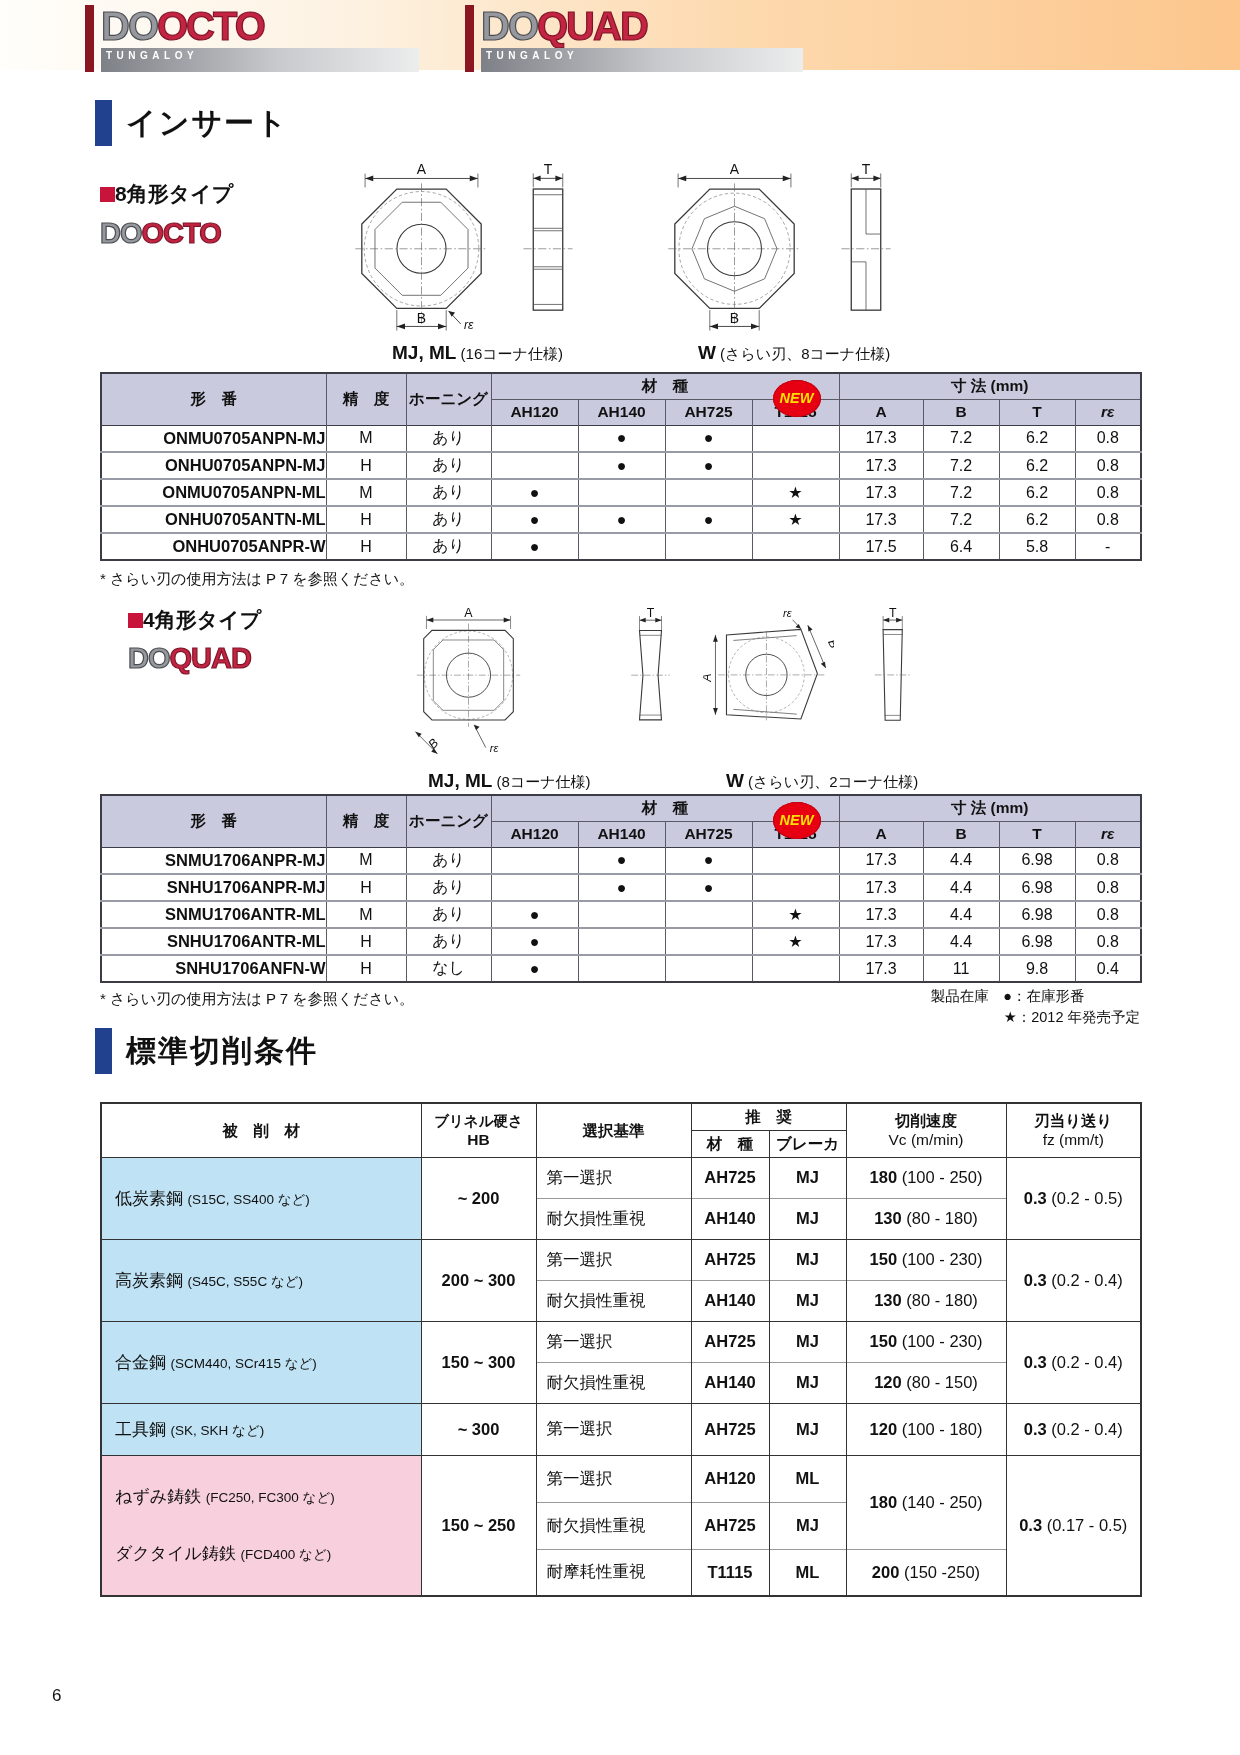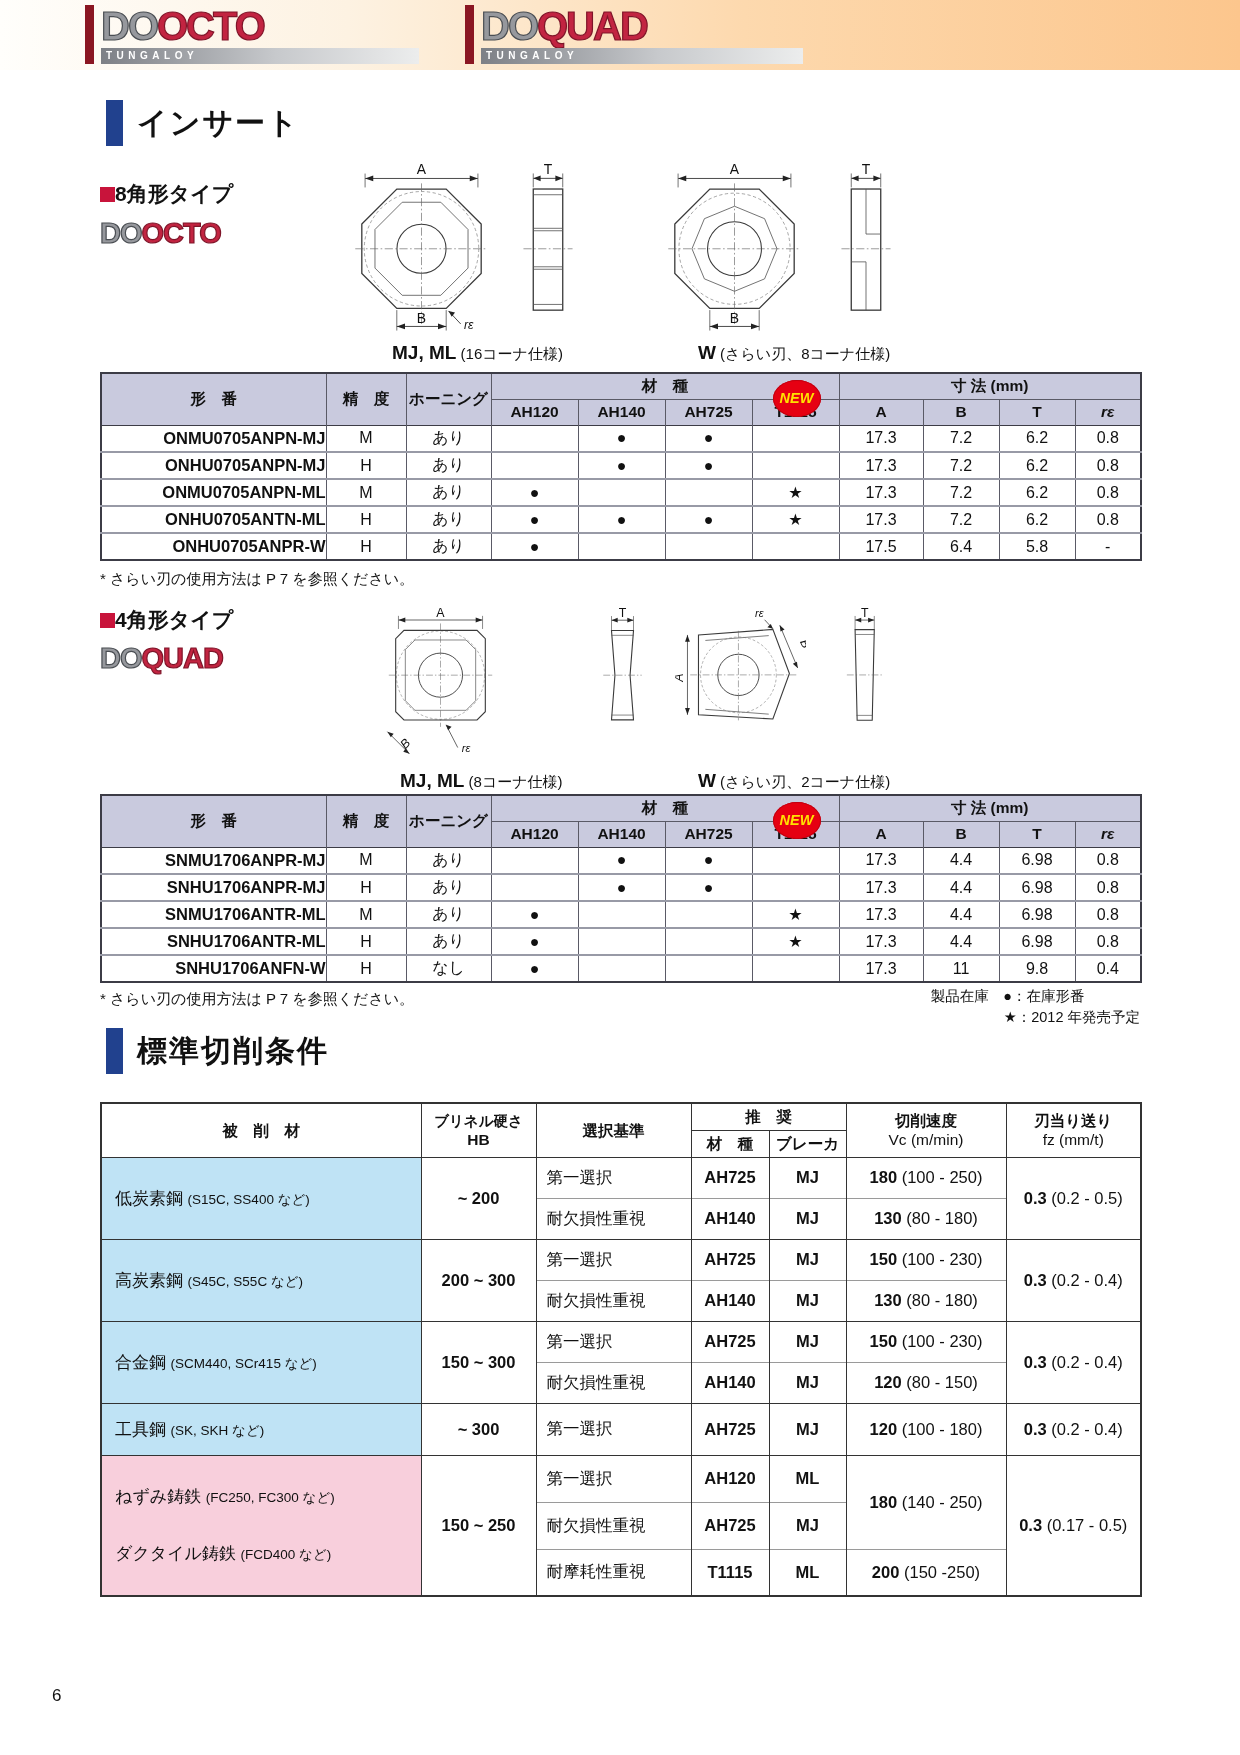--- a/index.html
+++ b/index.html
@@ -8,25 +8,25 @@
 
 
 .banner { position:absolute; left:0; top:0; width:1240px; height:70px;
   background:linear-gradient(90deg,#fffefb 0%,#fdf2e2 28%,#fdd9ae 60%,#fcc68d 100%); }
 .logo-block { position:absolute; top:5px; display:flex; align-items:stretch; }
 .logo-bar { width:9px; background:#8a1622; margin-right:7px; }
 .logo-main { display:flex; flex-direction:column; }
 .logo-letters { font-size:40px; font-weight:900; letter-spacing:-2px; line-height:43px; white-space:nowrap; }
 .lg { color:#96989d; -webkit-text-stroke:1.2px #4a4e53; }
 .lr { color:#c22441; -webkit-text-stroke:1.2px #7e1428; }
-.tungaloy { height:16px; background:linear-gradient(90deg,#7d8086,#c7c9cc 55%,#eceded);
+.tungaloy { height:24px; background:linear-gradient(90deg,#7d8086,#c7c9cc 55%,#eceded);
   color:#fff; font-size:10px; font-weight:bold; letter-spacing:4.5px; line-height:16px; padding-left:5px; }
 
 
-.h1 { position:absolute; left:95px; display:flex; align-items:center; gap:14px;margin-left:11px; }
+.h1 { position:absolute; left:95px; display:flex; align-items:center; gap:14px; }
 .h1 .bar { width:17px; height:46px; background:#21418e; }
 .h1 .txt { font-size:30px; font-weight:bold; letter-spacing:2px; }
 .sub-title { position:absolute; left:0; display:flex; align-items:center; font-size:21px; font-weight:bold; }
 .bullet { width:15px; height:15px; background:#c8143b; }
 .sec-logo { position:absolute; left:0; font-size:29px; font-weight:900; letter-spacing:-1px; white-space:nowrap; }
 
 
 .dr-block { position:absolute; left:100px; width:1040px; }
 .dr { position:absolute; top:0; }
 .dr line, .dr polyline { stroke:#444; fill:none; }
@@ -291,21 +291,21 @@
         <td>17.5</td>
         <td>6.4</td>
         <td>5.8</td>
         <td>-</td>
       </tr>
     </tbody>
   </table>
 
   <div class="fnote" style="top:570px;">* さらい刃の使用方法は P 7 を参照ください。</div>
 
-  <div class="dr-block" style="top:606px; height:186px;">
+  <div class="dr-block" style="top:606px; height:186px;margin-left:28px;">
     <div class="sub-title" style="top:0;">
       <div class="bullet"></div>
       <span>4角形タイプ</span>
     </div>
     <div class="sec-logo" style="top:36px;"><span class="lg">DO</span><span class="lr">QUAD</span></div>
 
     <svg class="dr" style="left:275px;" width="131" height="159" viewBox="0 0 190 230">
       <line class="dim" x1="34" y1="20" x2="156" y2="20"></line>
       <polygon class="ah" points="34,20 44,16.5 44,23.5"></polygon>
         <polygon class="ah" points="156,20 146,16.5 146,23.5"></polygon>

